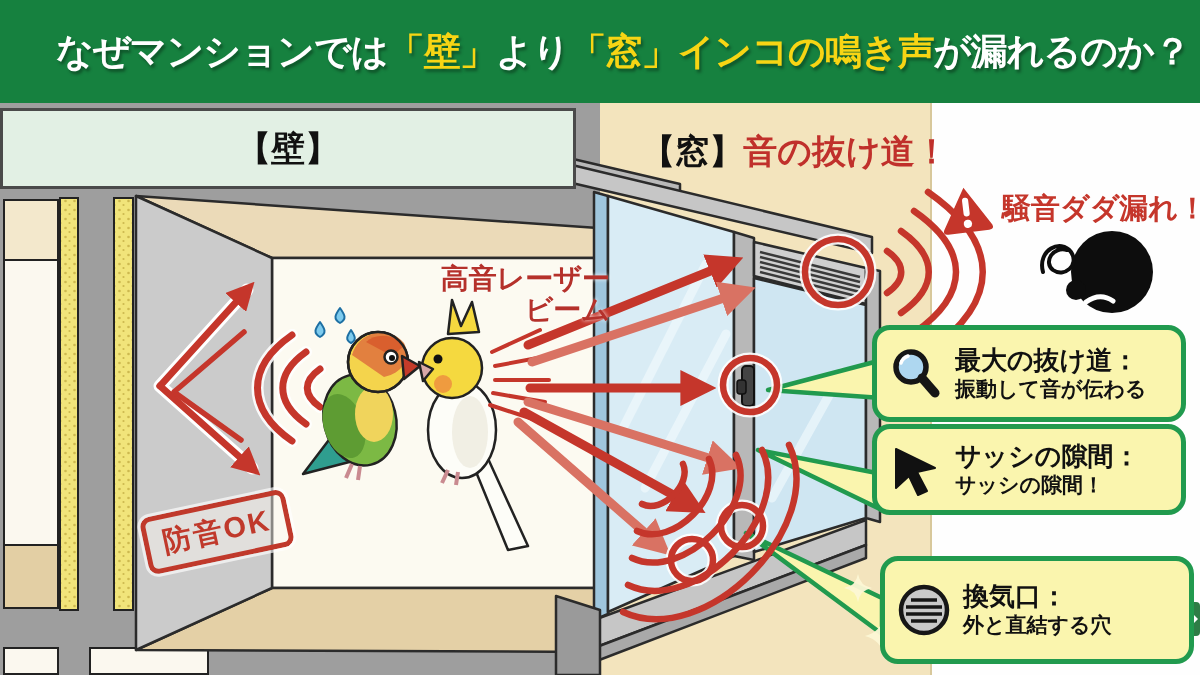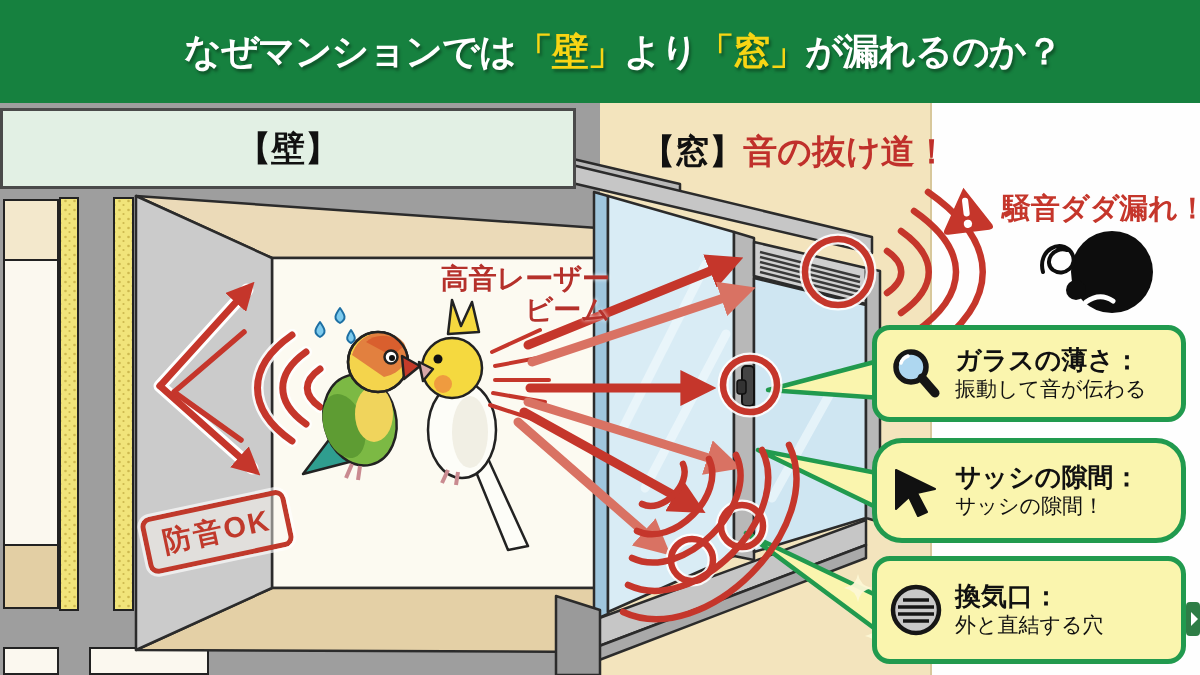--- a/index.html
+++ b/index.html
@@ -37,33 +37,34 @@
   .warning{position:absolute;left:938px;top:80px;display:flex;align-items:center;gap:8px;
            white-space:nowrap;}
   .warning .tri{transform:rotate(-7deg);}
   .warning span{font-size:29px;font-weight:900;color:#c5362b;}
   
   .callout{position:absolute;left:872px;width:314px;box-sizing:border-box;
            background:#faf5ae;border:5px solid #219a4e;border-radius:18px;
            display:flex;align-items:center;gap:12px;padding:8px 12px;}
   .callout .ic{flex:0 0 54px;width:54px;height:54px;}
   .callout .t1{font-size:26px;font-weight:900;color:#111;line-height:1.15;white-space:nowrap;}
-  .callout .t2{font-size:21px;font-weight:400;color:#111;line-height:1.2;white-space:nowrap;}
-  .co1{top:222px;height:97px;} .co2{top:335px;height:105px;border-radius:30px;} .co3{top:453px;height:108px;}
+  .callout .t2{font-size:21px;font-weight:700;color:#111;line-height:1.2;white-space:nowrap;}
+  .co1{top:222px;height:97px;} .co2{top:321px;height:91px;} .co3{top:453px;height:108px;margin-left:8px;}
 </style>
 </head>
 <body>
 
 <div class="stage">
 
   <div class="header">
     <span class="hd-w">なぜマンションでは</span>
       <span class="hd-y">「壁」</span>
       <span class="hd-w">より</span>
       <span class="hd-y">「窓」</span>
+      <span class="hd-y">インコの鳴き声</span>
       <span class="hd-w">が漏れるのか？</span>
   </div>
 
   <div class="scene">
 
     <svg class="art" width="1200" height="572" viewBox="0 103 1200 572">
       <defs>
         <marker id="ahr" markerWidth="4" markerHeight="4" refX="6" refY="5" viewBox="0 0 10 10" orient="auto">
           <path d="M0,0 L10,5 L0,10 Z" fill="#c5362b"></path>
           </marker>
@@ -282,21 +283,21 @@
       <span>騒音ダダ漏れ！</span>
     </div>
 
     <div class="callout co1">
       <svg class="ic" viewBox="0 0 54 54">
         <circle cx="22" cy="20" r="15" fill="#aed7f0" stroke="#161616" stroke-width="5.5"></circle>
         <path d="M12,16 a11,11 0 0 1 7,-7" stroke="#fff" stroke-width="3.5" fill="none" stroke-linecap="round"></path>
         <line x1="33" y1="31" x2="46" y2="46" stroke="#161616" stroke-width="9" stroke-linecap="round"></line>
       </svg>
       <div class="txt">
-        <div class="t1">ガラスの薄さ：</div>
+        <div class="t1">最大の抜け道：</div>
         <div class="t2">振動して音が伝わる</div>
       </div>
     </div>
 
     <div class="callout co2">
       <svg class="ic" viewBox="0 0 54 54">
         <path d="M7,6 L46,25 L28,29 L38,48 L29,52 L20,33 L7,45 Z" fill="#111" stroke="#111" stroke-width="2" stroke-linejoin="round"></path>
       </svg>
       <div class="txt">
         <div class="t1">サッシの隙間：</div>

